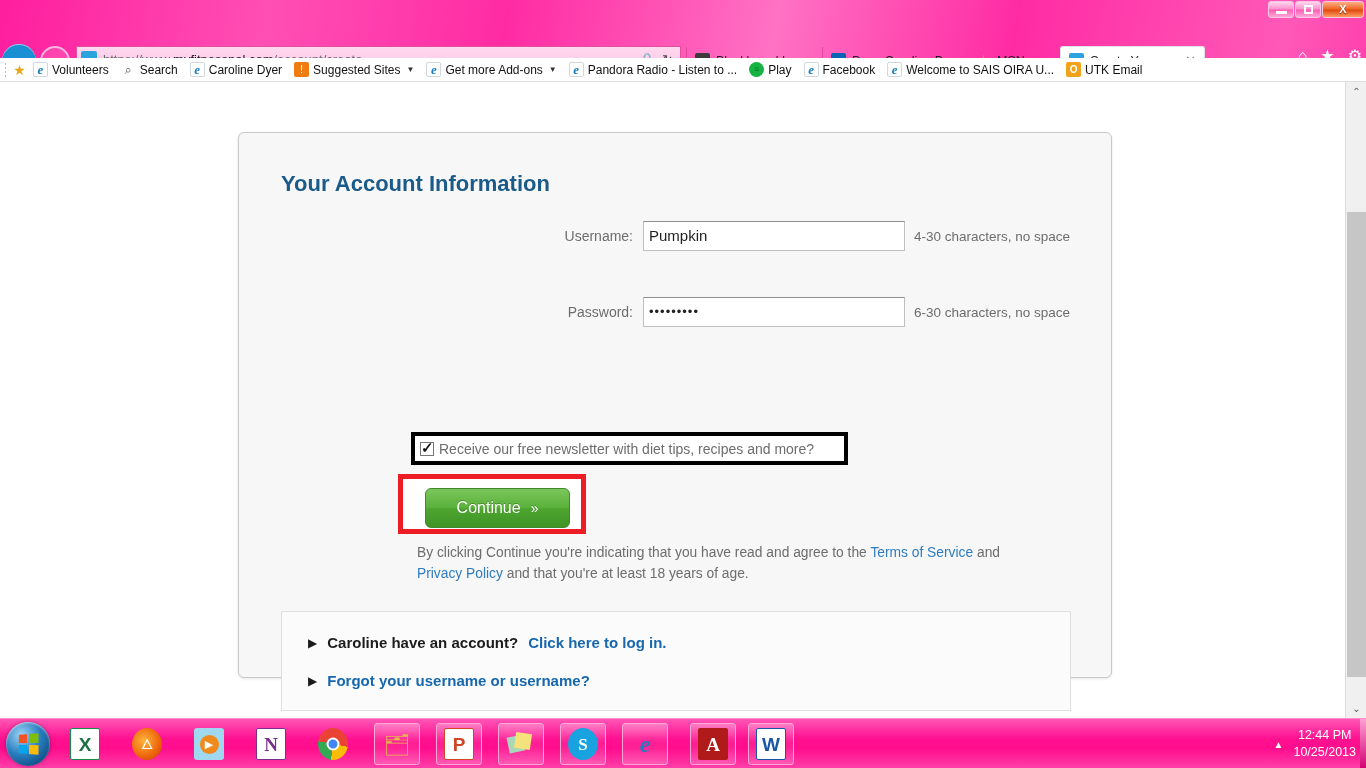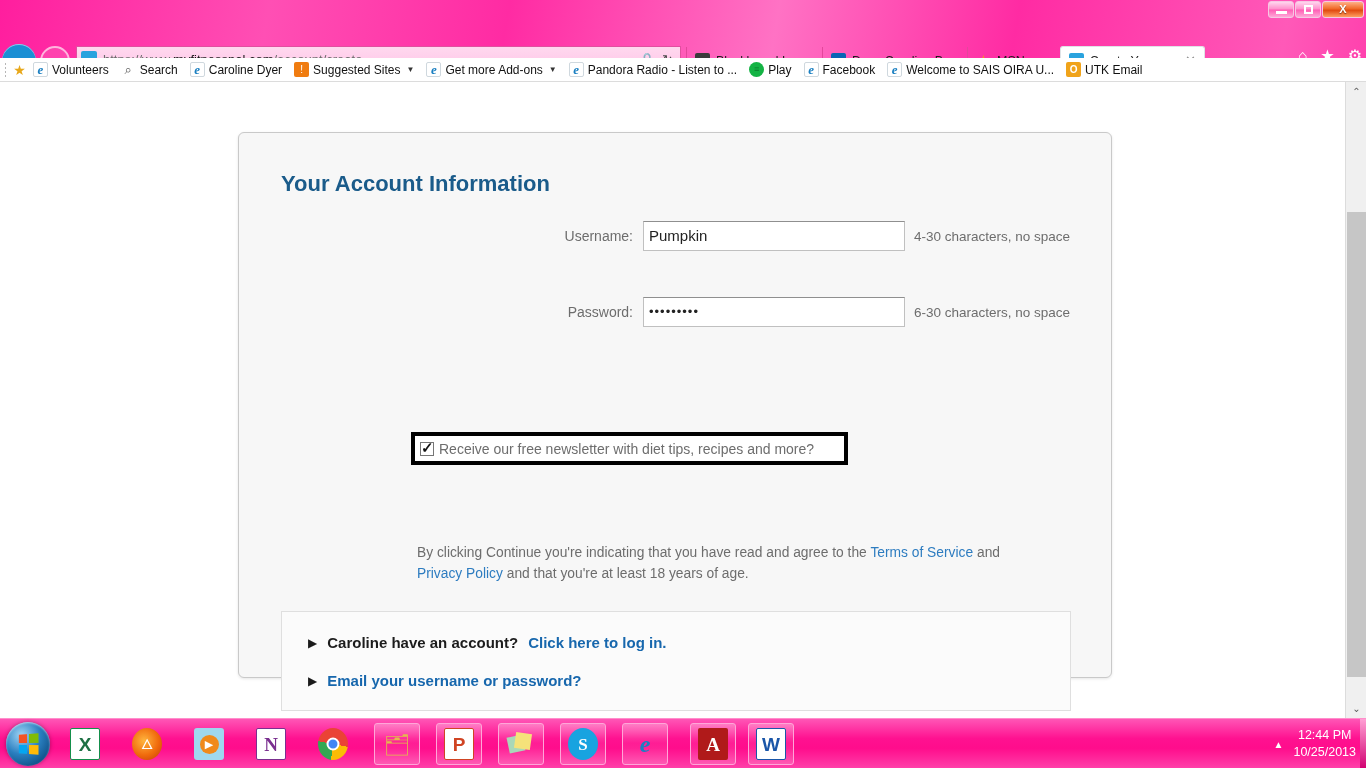--- a/index.html
+++ b/index.html
@@ -399,32 +399,38 @@
       <div class="finput" style="letter-spacing:1px;font-size:13px;">•••••••••</div>
       <div class="fhint">6-30 characters, no space</div>
     </div>
   </div>
 
   <div id="cb-annot">
     <span id="cb-box"></span>
     <span id="cb-label">Receive our free newsletter with diet tips, recipes and more?</span>
   </div>
 
+  <div id="btn-annot">
+    <div id="continue-btn">
+      <span>Continue</span>
+      <span id="continue-chev">»</span>
+    </div>
+  </div>
 
   <div id="terms"><span>By clicking Continue you're indicating that you have read and agree to the </span><a href="#">Terms of Service</a><span> and </span><a href="#">Privacy Policy</a><span> and that you're at least 18 years of age.</span></div>
 
   <div id="accordion">
     <div class="acc-row" style="top:22px;">
       <span class="acc-tri">▶</span>
       <span class="acc-strong">Caroline have an account?</span>
       <span class="acc-link">Click here to log in.</span>
     </div>
     <div class="acc-row" style="top:60px;">
       <span class="acc-tri">▶</span>
-      <span class="acc-link">Email your username or password?</span>
+      <span class="acc-link">Forgot your username or username?</span>
     </div>
   </div>
 </div>
 
 <div id="scrollbar">
   <div class="sb-arrow" id="sb-up">⌃</div>
   <div id="sb-thumb"></div>
   <div class="sb-arrow" id="sb-down">⌄</div>
 </div>
 

